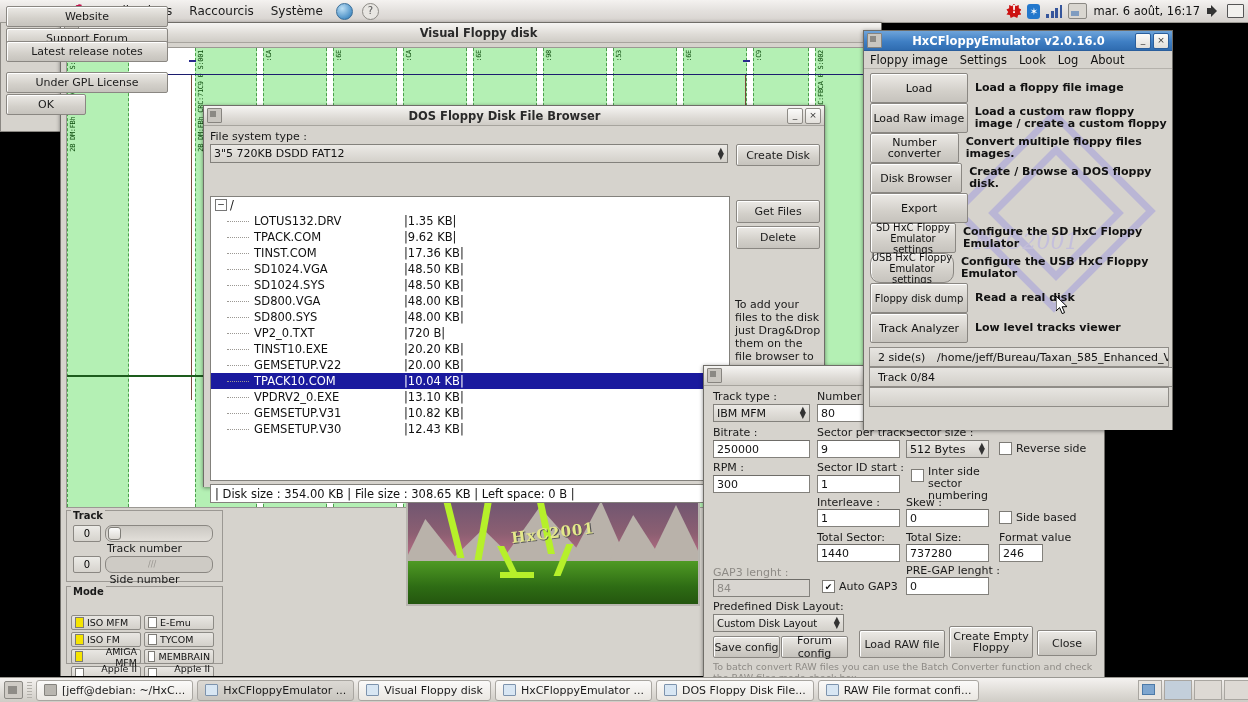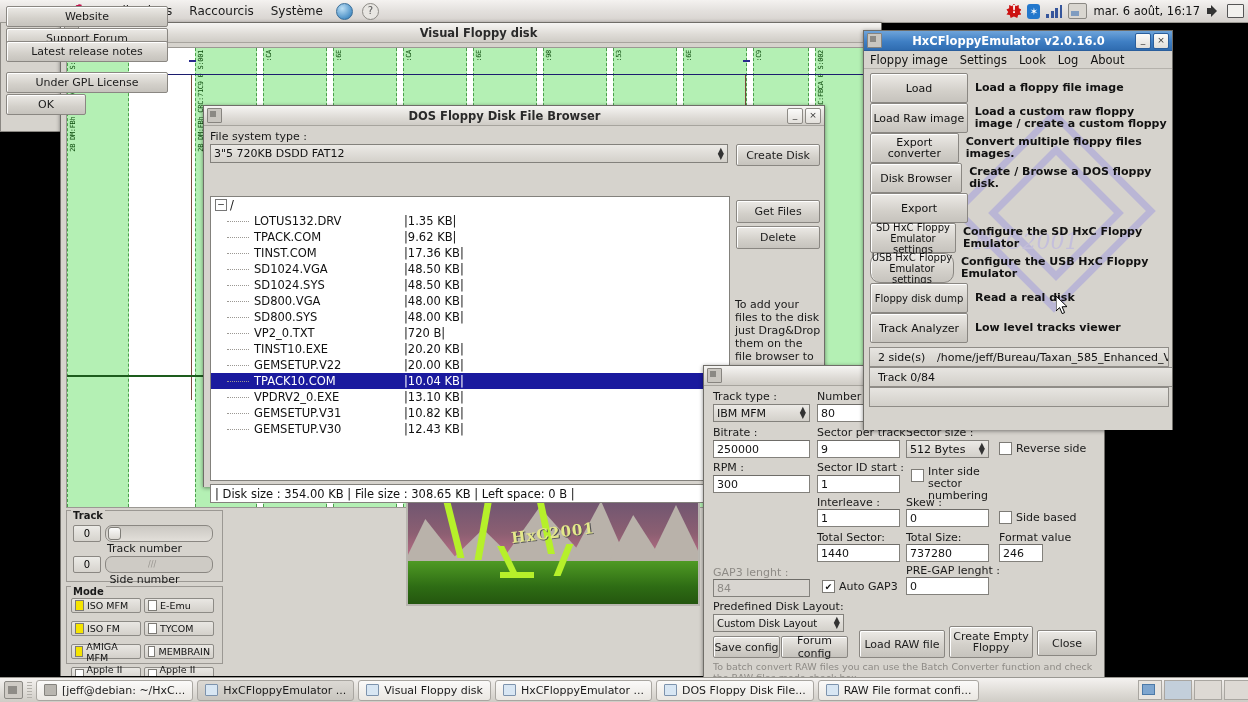--- a/index.html
+++ b/index.html
@@ -262,21 +262,21 @@
           <span class="numbox">0</span>
           <span class="slider" style="width:106px;background:#cecbc5;">
             <span style="position:absolute;left:42px;top:3px;font-size:8px;color:#97948f;">///</span>
           </span>
         </div>
         <div style="position:absolute;left:0;right:0;top:62px;text-align:center;" class="lbl">Side number</div>
       </div>
 
       <div class="panel" style="left:5px;top:543px;width:155px;height:76px;">
         <span class="cap">Mode</span>
-        <div style="position:absolute;left:4px;top:11px;display:grid;grid-template-columns:70px 70px;gap:8px 3px;">
+        <div style="position:absolute;left:4px;top:28px;display:grid;grid-template-columns:70px 70px;gap:2px 3px;text-align:right;">
           <span class="modechk">
               <i class="sq on"></i>
               <span>ISO MFM</span>
             </span>
           <span class="modechk">
               <i class="sq"></i>
               <span>E-Emu</span>
             </span>
           <span class="modechk">
               <i class="sq on"></i>
@@ -541,21 +541,21 @@
 
       <div class="hrow" style="left:6px;top:52px;width:300px;">
           <div class="hbtn" style="height:28px;">Load Raw image</div>
           <div class="hdesc" style="width:196px;">Load a custom raw floppy image / create a custom floppy</div>
         </div>
       <div class="hrow" style="left:6px;top:22px;">
           <div class="hbtn" style="height:28px;">Load</div>
           <div class="hdesc">Load a floppy file image</div>
         </div>
       <div class="hrow" style="left:6px;top:82px;">
-          <div class="hbtn" style="height:28px;">Export converter</div>
+          <div class="hbtn" style="height:28px;">Number converter</div>
           <div class="hdesc">Convert multiple floppy files images.</div>
         </div>
       <div class="hrow" style="left:6px;top:112px;">
           <div class="hbtn" style="height:28px;">Disk Browser</div>
           <div class="hdesc">Create / Browse a DOS floppy disk.</div>
         </div>
       <div class="hrow" style="left:6px;top:142px;">
           <div class="hbtn" style="height:28px;">Export</div>
         </div>
       <div class="hrow" style="left:6px;top:172px;">

